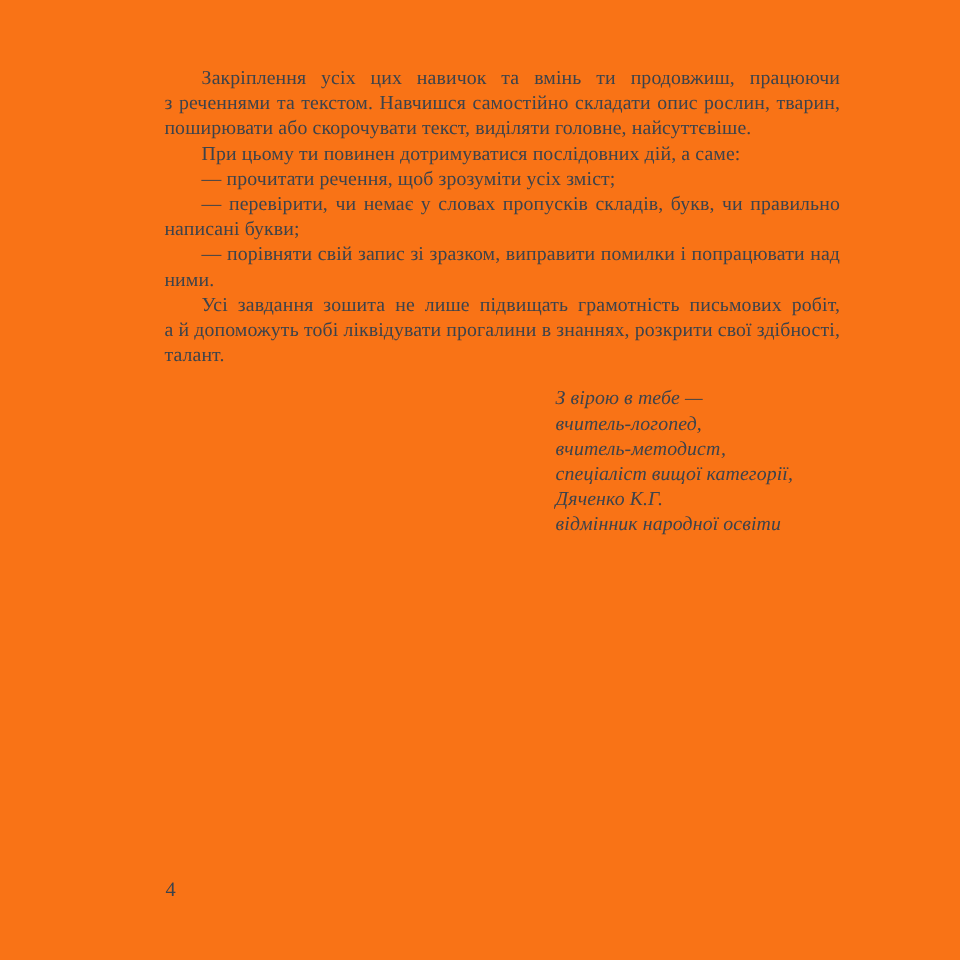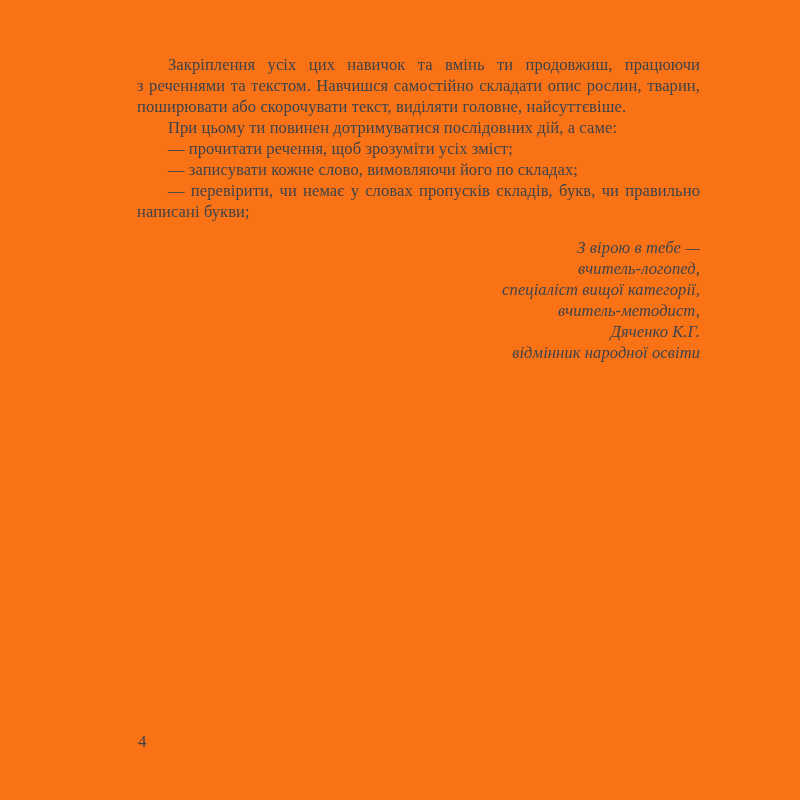--- a/index.html
+++ b/index.html
@@ -31,47 +31,48 @@
     text-align: justify;
   }
   .signature {
     margin-top: 15px;
     margin-left: 326px;
     font-style: italic;
   }
   .signature p {
     margin: 0;
     text-indent: 0;
-    text-align: right;
+    text-align: left;
     line-height: 21px;
   }
   .page-number {
     position: absolute;
     left: 138px;
     top: 731px;
     color: #3d434b;
     font-size: 17px;
     line-height: 21px;
   }
 </style>
 </head>
 <body>
 
 <div class="page">
   <div class="text-block">
     <p class="para">Закріплення усіх цих навичок та вмінь ти продовжиш, працюючи з&nbsp;реченнями та текстом. Навчишся самостійно складати опис рослин, тварин, поширювати або скорочувати текст, виділяти головне, найсуттєвіше.</p>
     <p class="para">При цьому ти повинен дотримуватися послідовних дій, а саме:</p>
     <p class="para">— прочитати речення, щоб зрозуміти усіх зміст;</p>
-    <p class="para">— записувати кожне слово, вимовляючи його по складах;</p>
     <p class="para">— перевірити, чи немає у&nbsp;словах пропусків складів, букв, чи правильно написані букви;</p>
+    <p class="para">— порівняти свій запис зі зразком, виправити помилки і попрацювати над ними.</p>
+    <p class="para">Усі завдання зошита не лише підвищать грамотність письмових робіт, а&nbsp;й&nbsp;допоможуть тобі ліквідувати прогалини в&nbsp;знаннях, розкрити свої здібності, талант.</p>
 
     <div class="signature">
       <p>З&nbsp;вірою в&nbsp;тебе —</p>
       <p>вчитель-логопед,</p>
+      <p>вчитель-методист,</p>
       <p>спеціаліст вищої категорії,</p>
-      <p>вчитель-методист,</p>
       <p>Дяченко К.Г.</p>
       <p>відмінник народної освіти</p>
     </div>
   </div>
 
   <div class="page-number">4</div>
 </div>
 
 </body></html>

